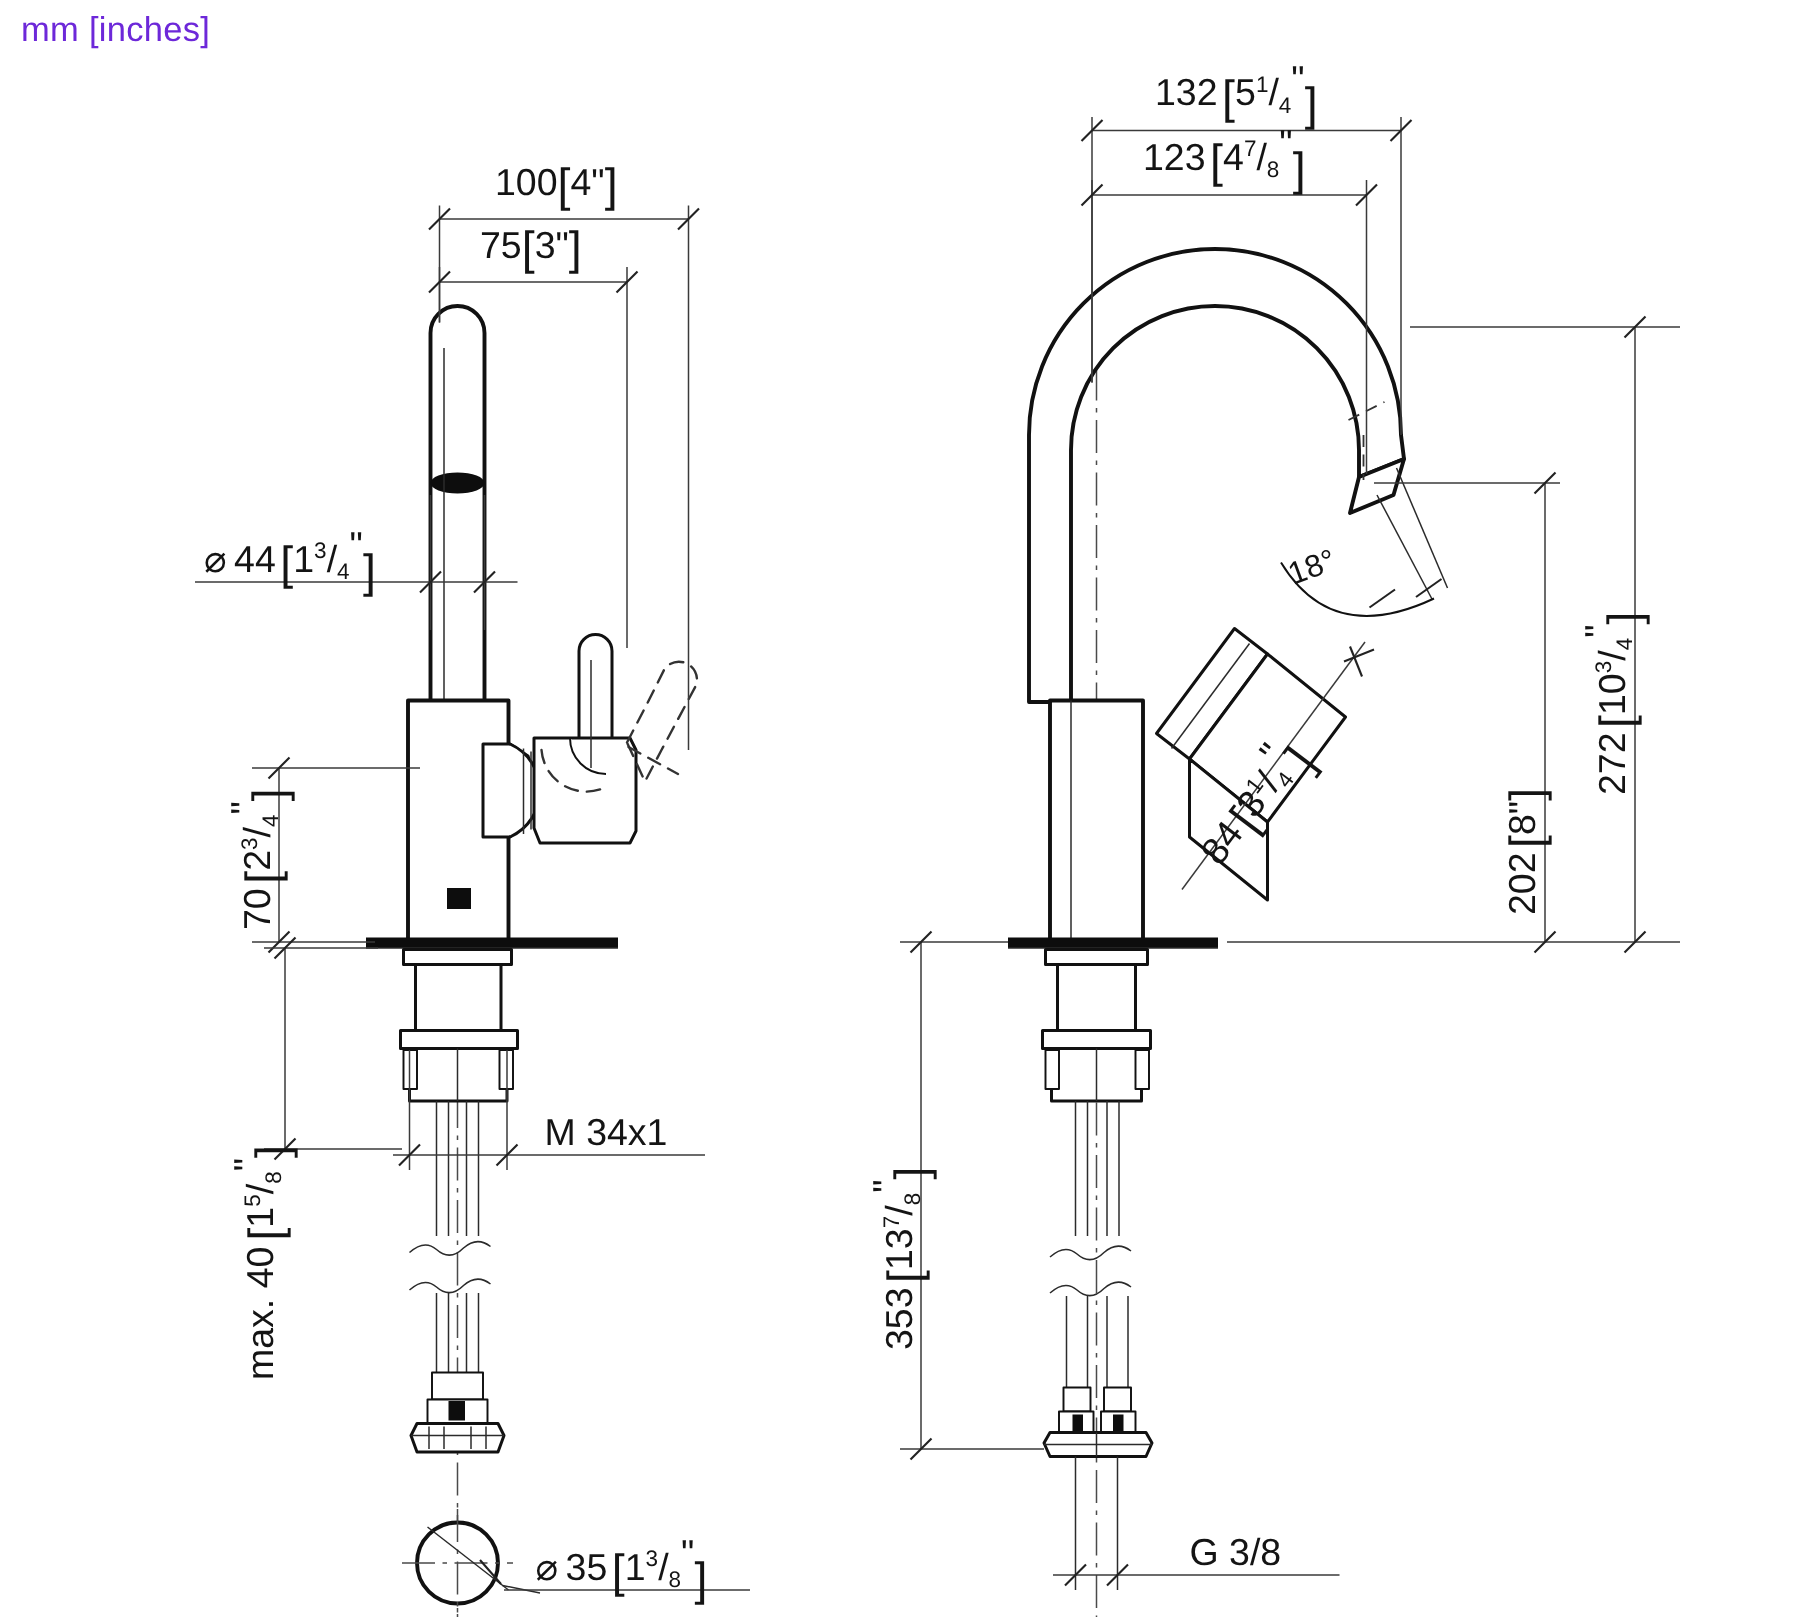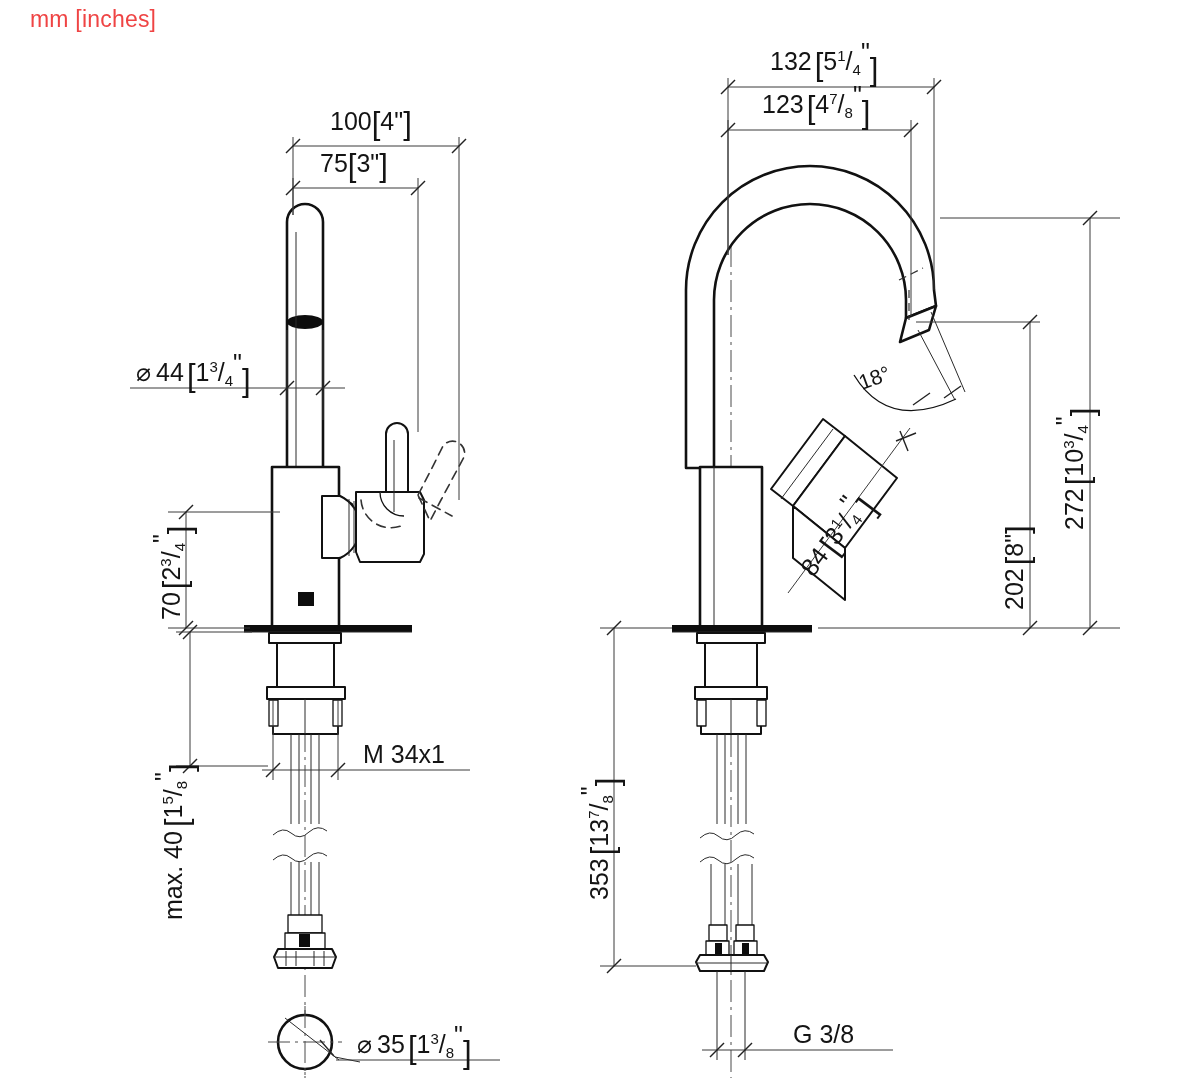--- a/index.html
+++ b/index.html
@@ -2,22 +2,22 @@
 <html><head>
 <meta charset="utf-8">
 <style>
   html,body{margin:0;padding:0;background:#ffffff;}
   body{
     width:1199px;height:1080px;position:relative;overflow:hidden;
     font-family:"Liberation Sans","DejaVu Sans",sans-serif;
     color:#1a1a1a;
   }
   #unit-note{
-    position:absolute;left:30px;top:6px;font-size:23px;letter-spacing:.2px;
-    color:#ef4444;white-space:nowrap;
+    position:absolute;left:14px;top:6px;font-size:23px;letter-spacing:.2px;
+    color:#6d28d9;white-space:nowrap;
   }
   svg#drawing{position:absolute;left:0;top:0;width:1199px;height:1080px;}
   .thin{fill:none;stroke:#2b2b2b;stroke-width:1;}
   .ext{fill:none;stroke:#3a3a3a;stroke-width:1;}
   .dimline{fill:none;stroke:#3a3a3a;stroke-width:1;}
   .tick{stroke:#222;stroke-width:1.4;fill:none;}
   .body-out{fill:#ffffff;stroke:#111;stroke-width:2.6;stroke-linejoin:round;stroke-linecap:round;}
   .part{fill:#ffffff;stroke:#111;stroke-width:2;stroke-linejoin:round;}
   .part-l{fill:#ffffff;stroke:#111;stroke-width:1.3;stroke-linejoin:round;}
   .filled{fill:#0d0d0d;stroke:none;}

